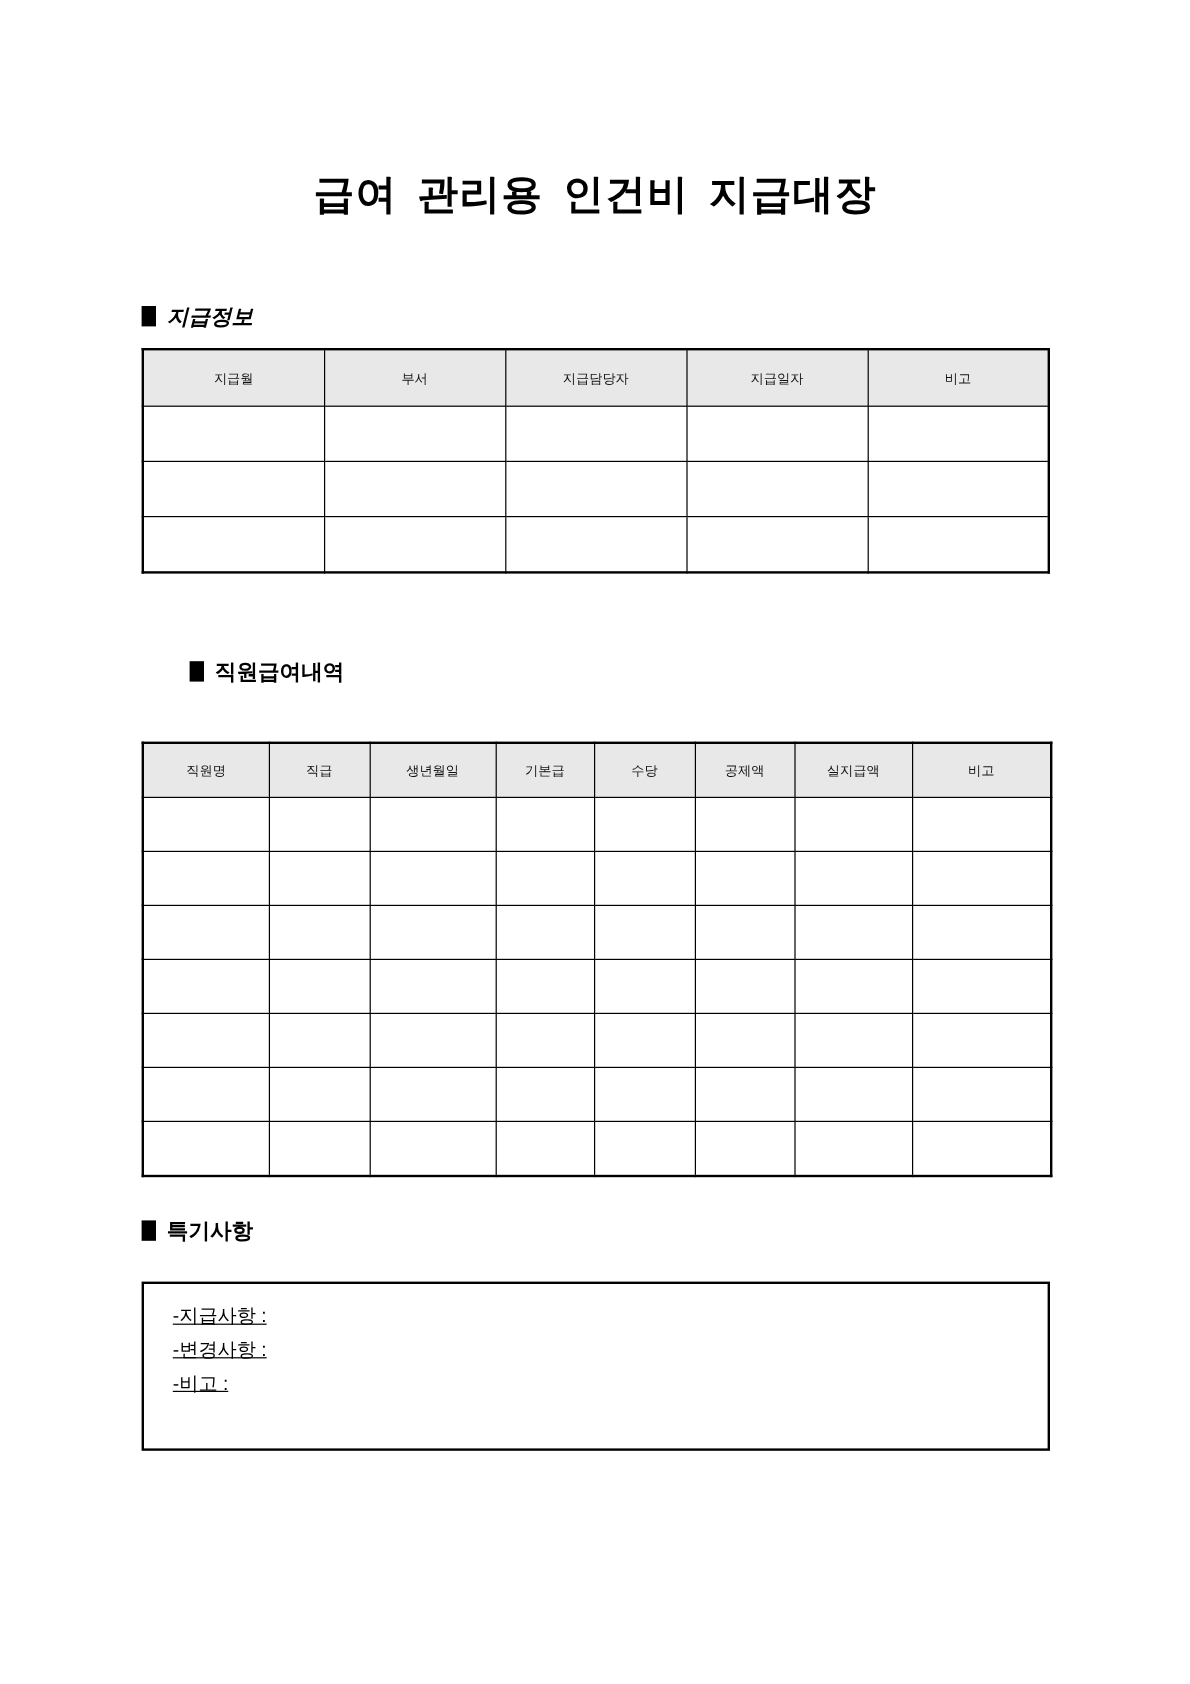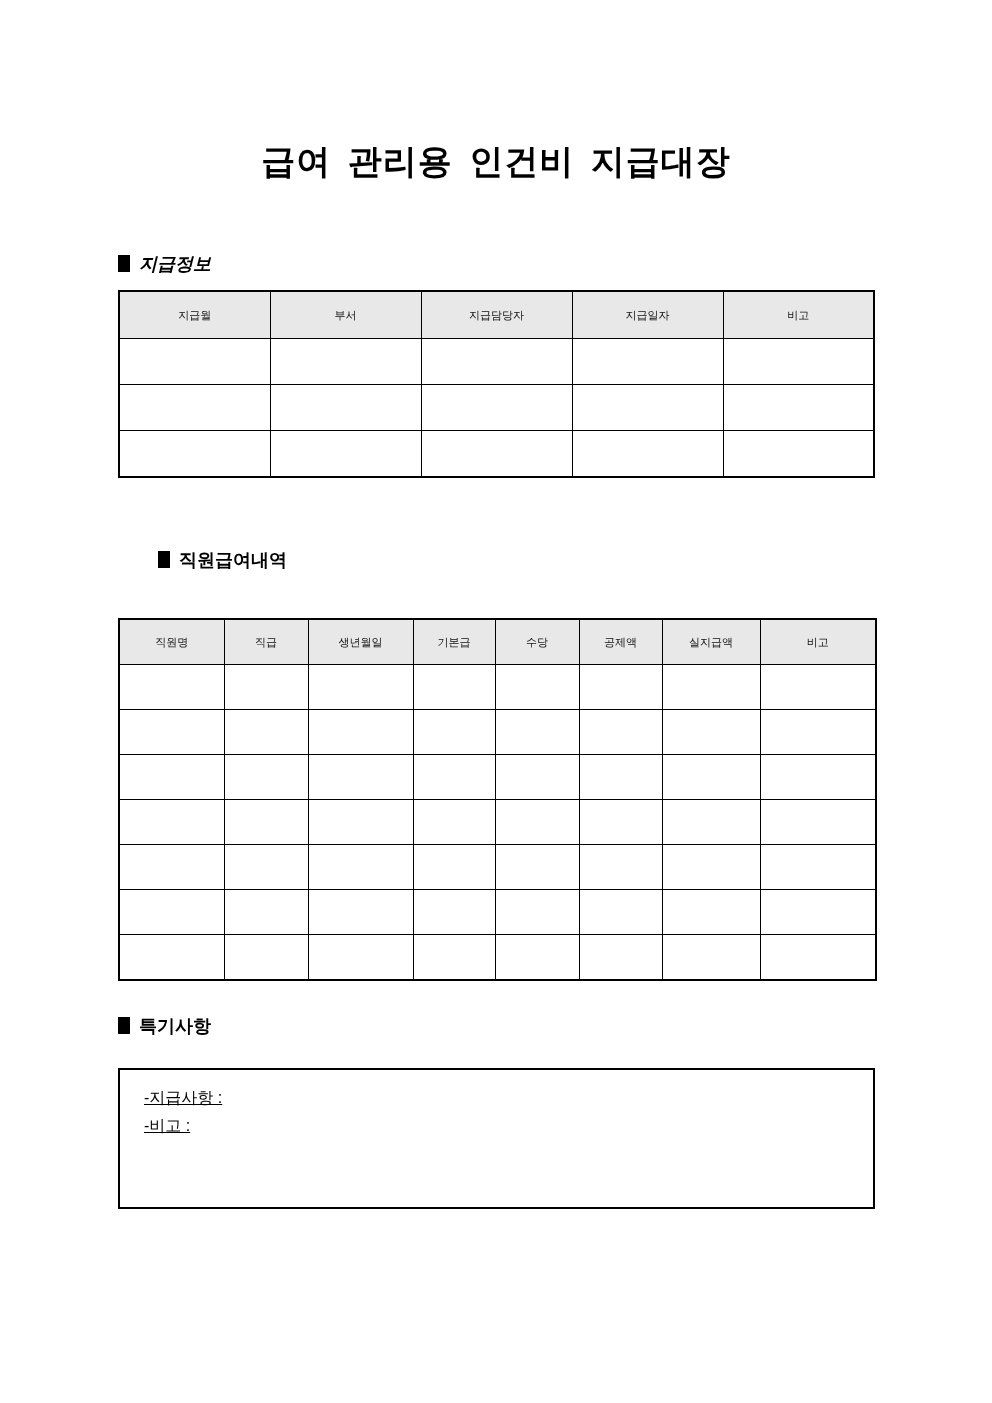--- a/index.html
+++ b/index.html
@@ -246,16 +246,17 @@
         </tr>
       </tbody>
     </table>
 
   <div class="section-label s3-label">
     <span class="section-marker"></span><span>특기사항</span>
   </div>
 
   <div class="notes-box">
       <div class="note-line">-지급사항 :</div>
+      <div class="note-line">-변경사항 :</div>
       <div class="note-line">-비고 :</div>
     </div>
 
 </div>
 
 </body></html>

